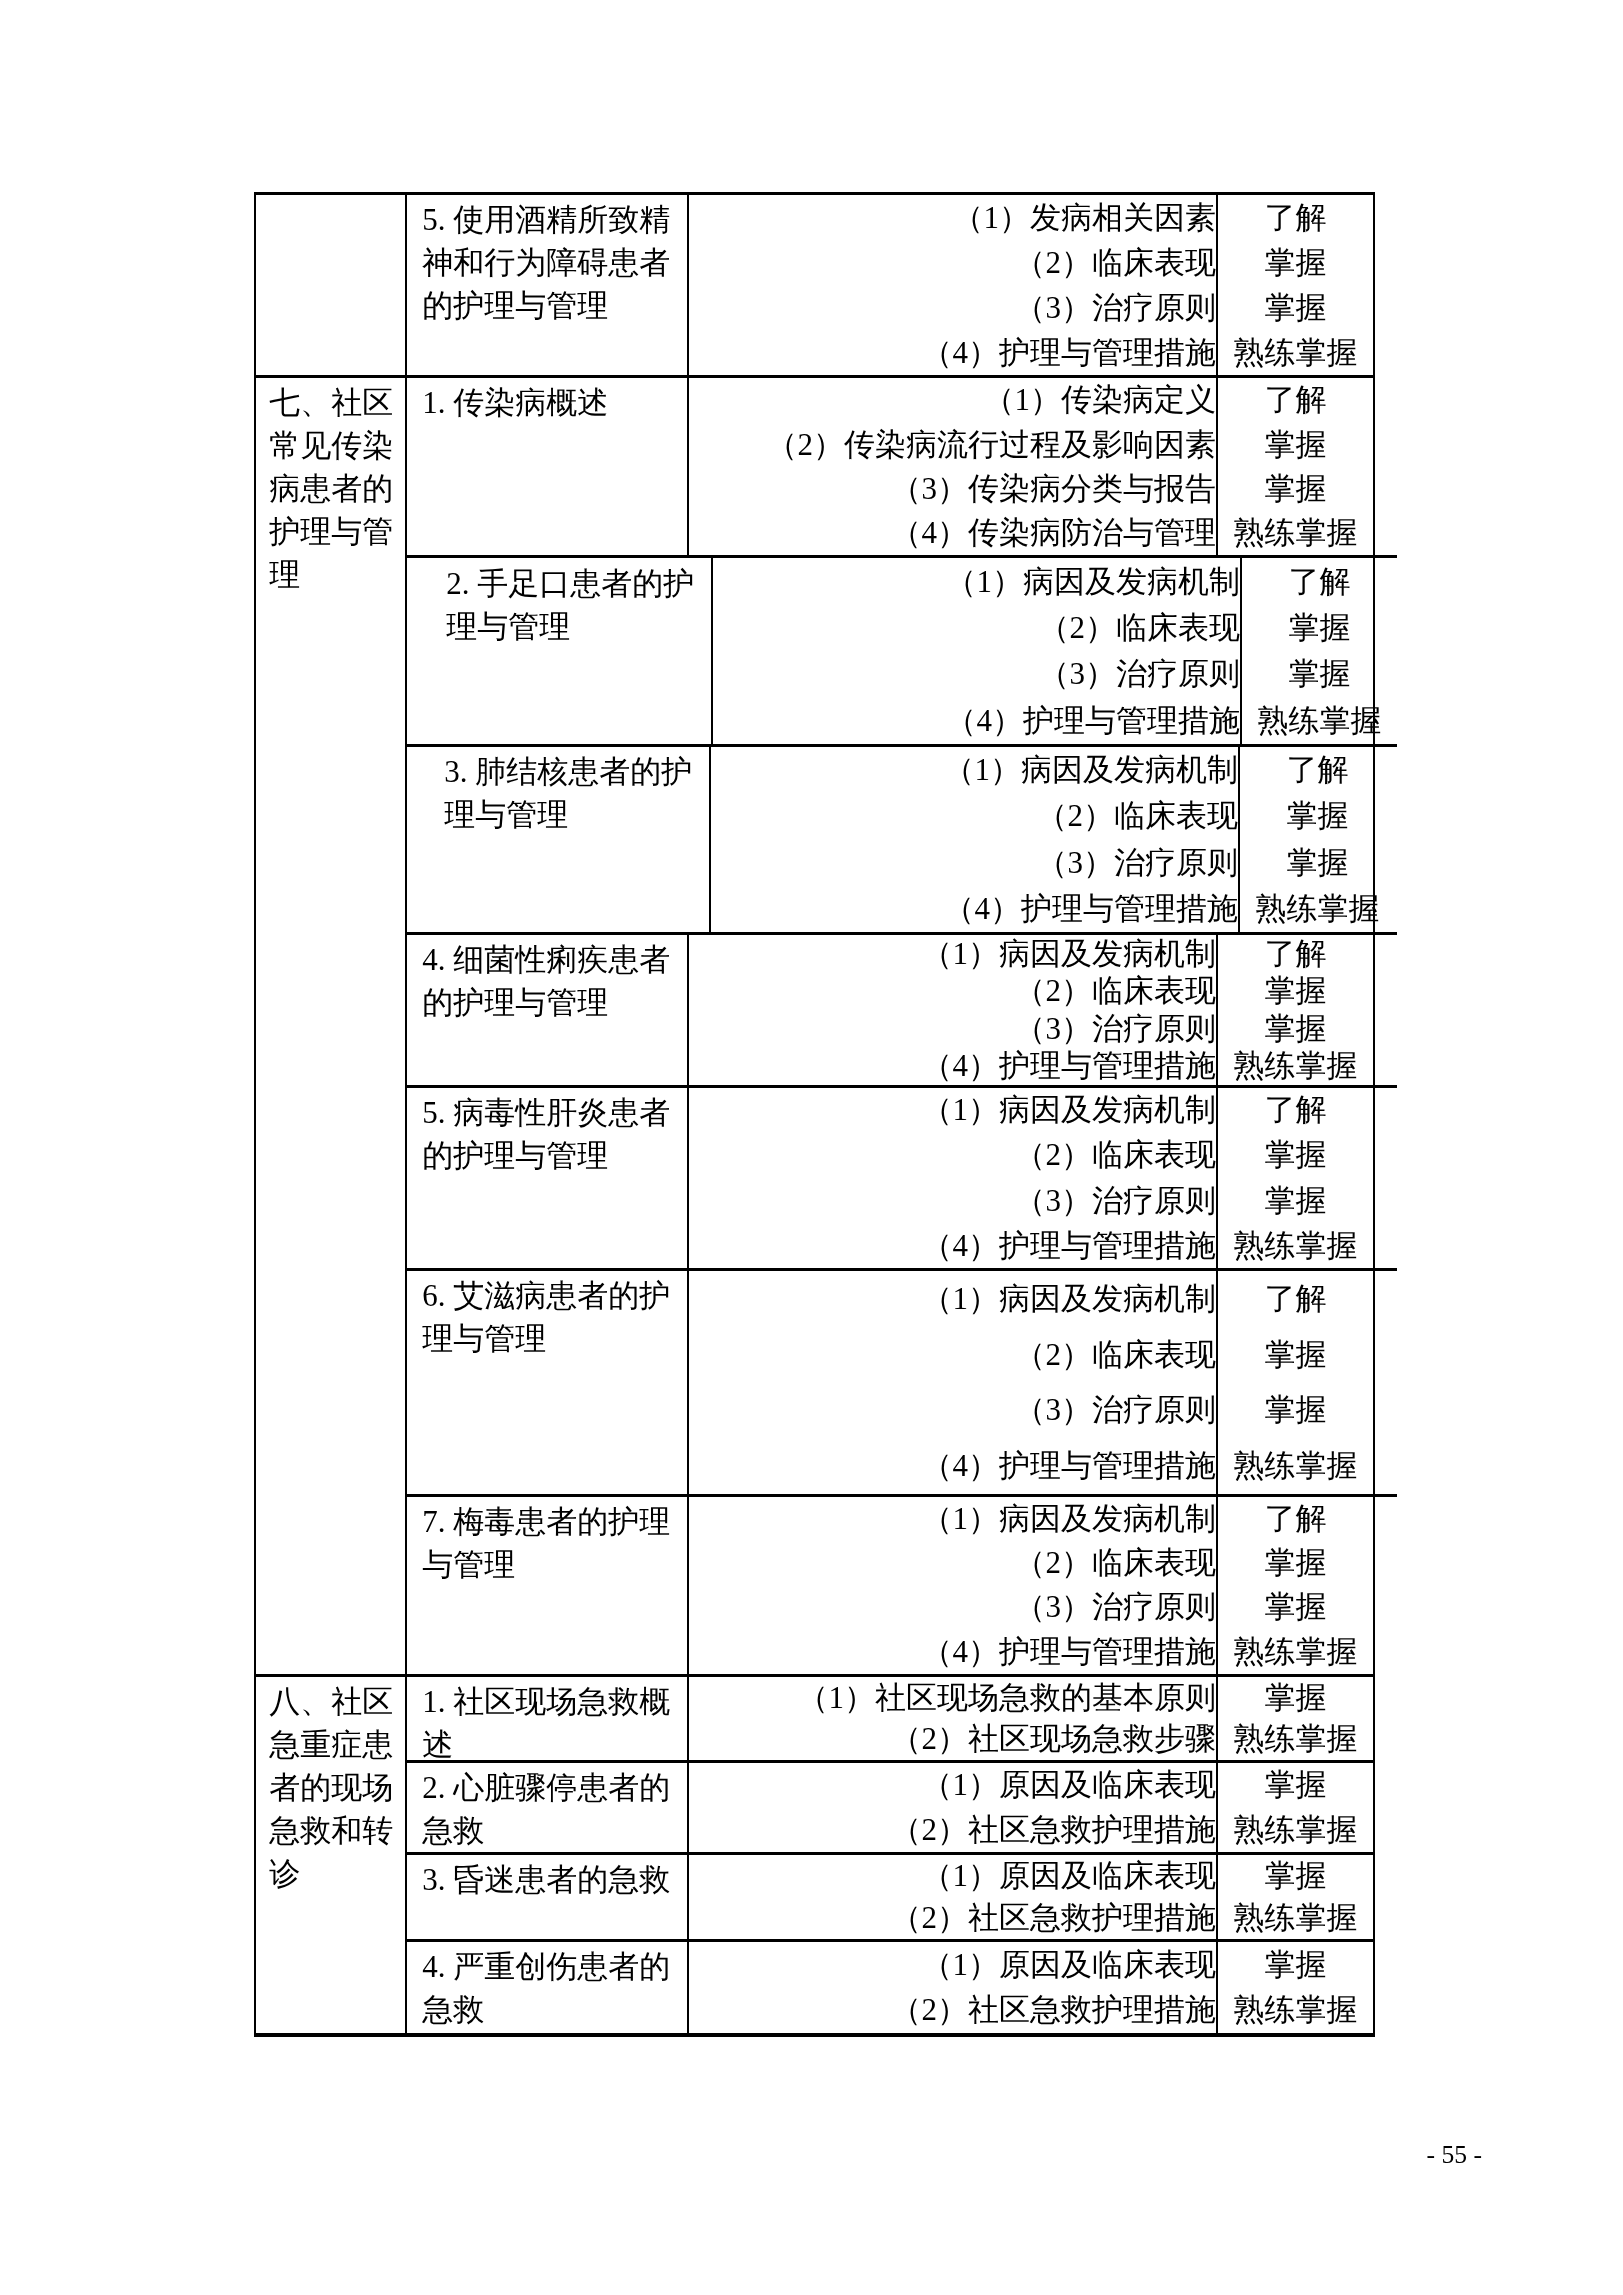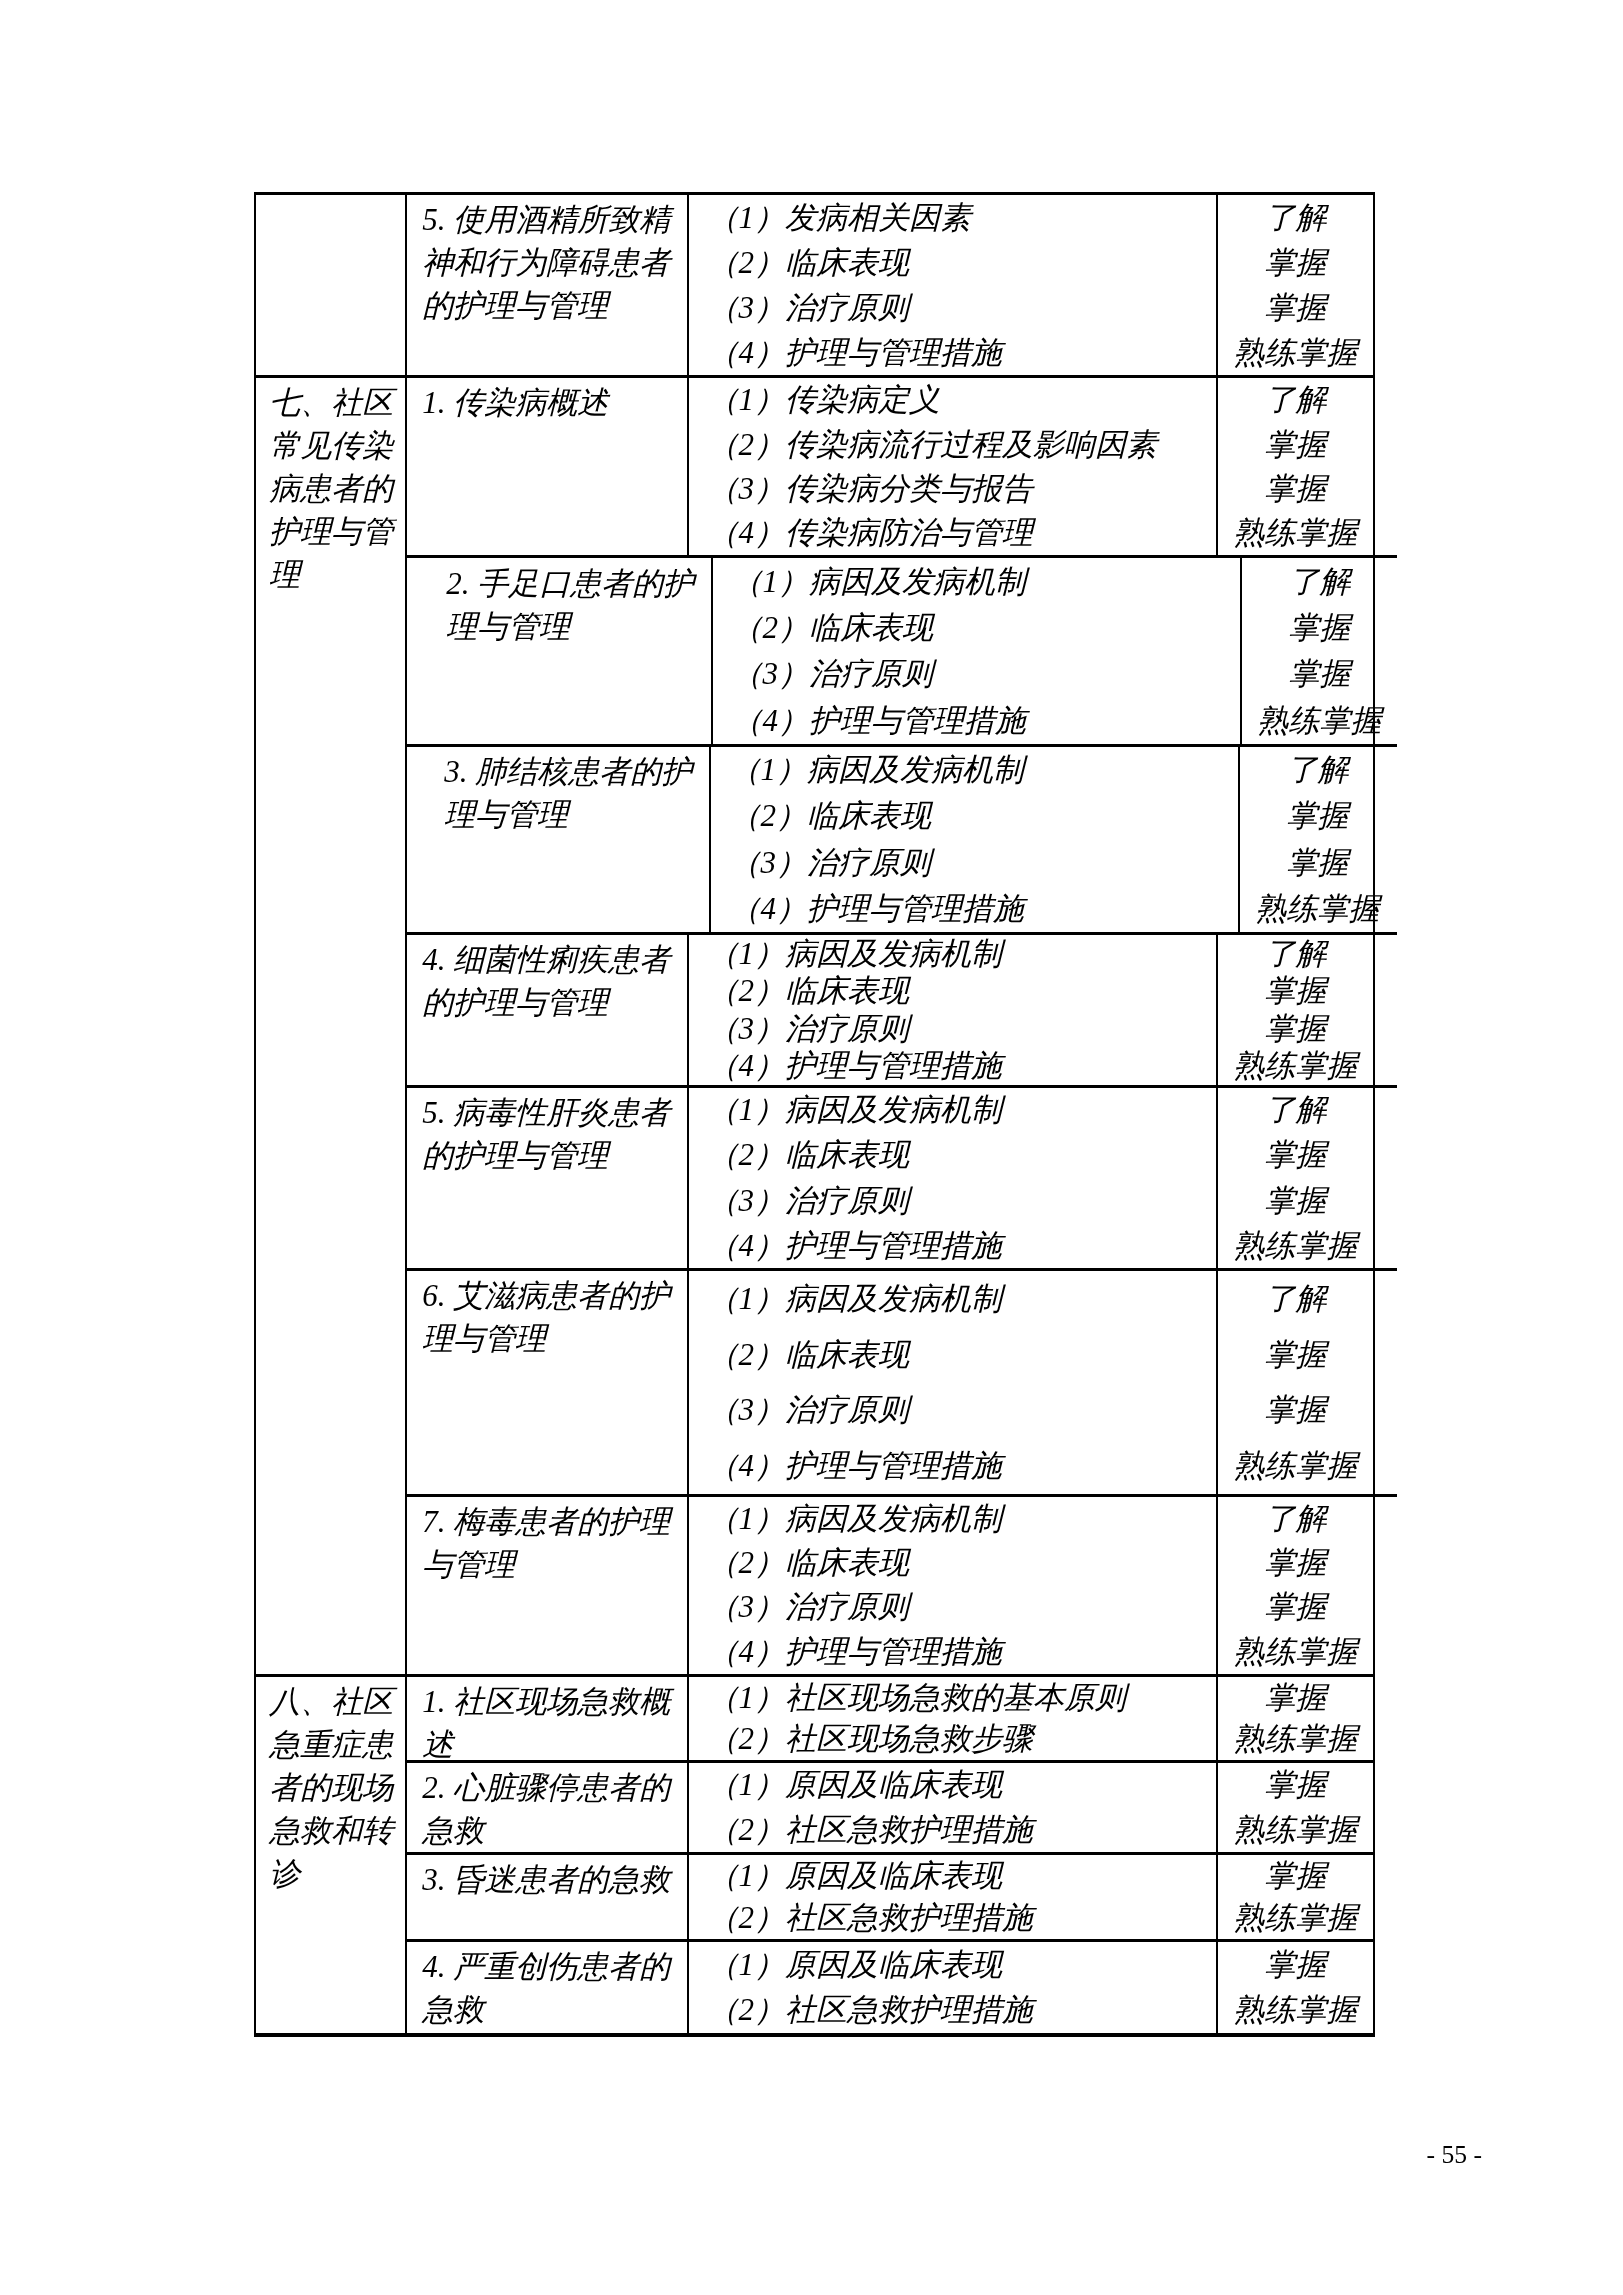--- a/index.html
+++ b/index.html
@@ -8,21 +8,21 @@
     font-family:"Liberation Serif","DejaVu Serif",serif;color:#000;
   }
   .page{position:absolute;inset:0;}
   .tbl{
     position:absolute;left:254px;top:192px;width:1121px;
     box-sizing:border-box;
     border-left:2px solid #000;border-right:2px solid #000;
     border-top:3.6px solid #000;border-bottom:4.6px solid #000;
     background:#fff;
   }
-  .section{display:flex;box-sizing:border-box;font-style:italic;}
+  .section{display:flex;box-sizing:border-box;}
   .section.bt{border-top:3.6px solid #000;}
   .cat{
     box-sizing:border-box;width:151px;flex:0 0 151px;
     border-right:2px solid #000;
     padding:3.1px 3.6px 0 13.3px;
     font-size:31px;line-height:43px;
     word-break:break-all;overflow:hidden;
   }
   .rows{flex:1 1 auto;display:flex;flex-direction:column;}
   .row{display:flex;box-sizing:border-box;}
@@ -30,21 +30,21 @@
   .topic{
     box-sizing:border-box;width:280px;flex:0 0 280px;
     padding:3.1px 3.6px 0 15.3px;
     font-size:31px;line-height:43px;
     word-break:break-all;overflow:hidden;
   }
   .details{
     box-sizing:border-box;width:529px;flex:0 0 529px;
     border-left:2px solid #000;
     display:flex;flex-direction:column;justify-content:space-around;
-    padding-left:18.4px;overflow:hidden;
+    padding-left:18.4px;overflow:hidden;text-align:right;
   }
   .details .it{font-size:31px;line-height:36px;white-space:nowrap;}
   .levels{
     box-sizing:border-box;width:157px;flex:0 0 157px;
     border-left:2px solid #000;
     display:flex;flex-direction:column;justify-content:space-around;
     text-align:center;overflow:hidden;
   }
   .levels .lv{font-size:31px;line-height:36px;white-space:nowrap;}
   .pageno{

